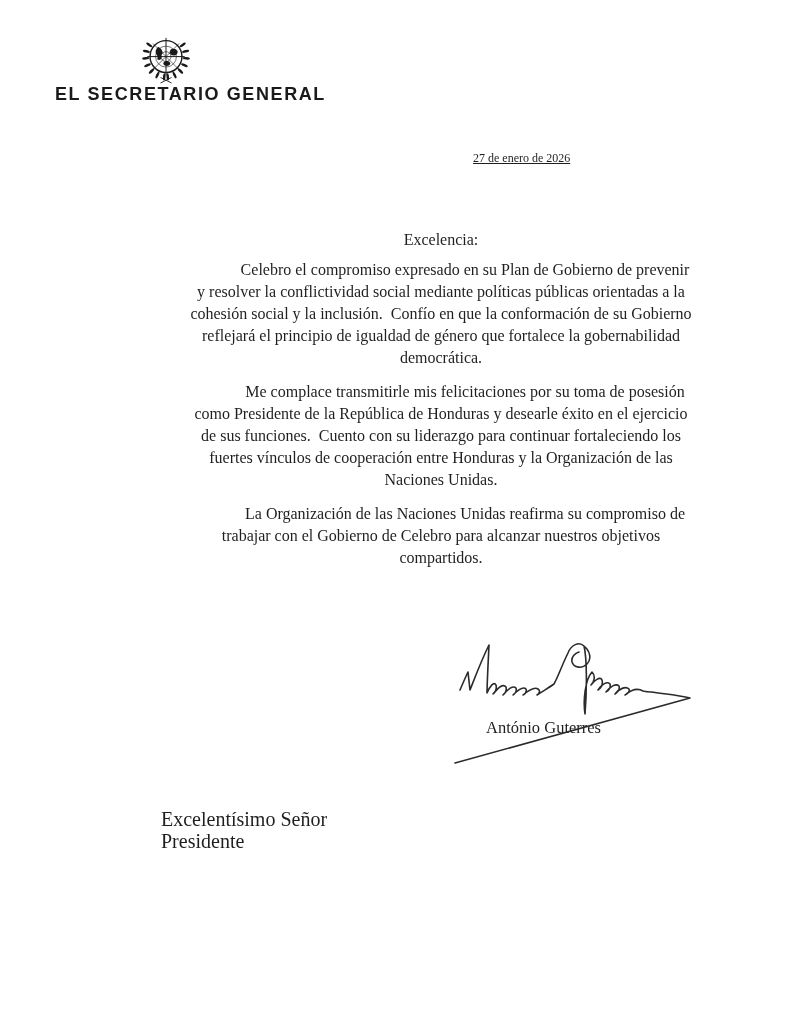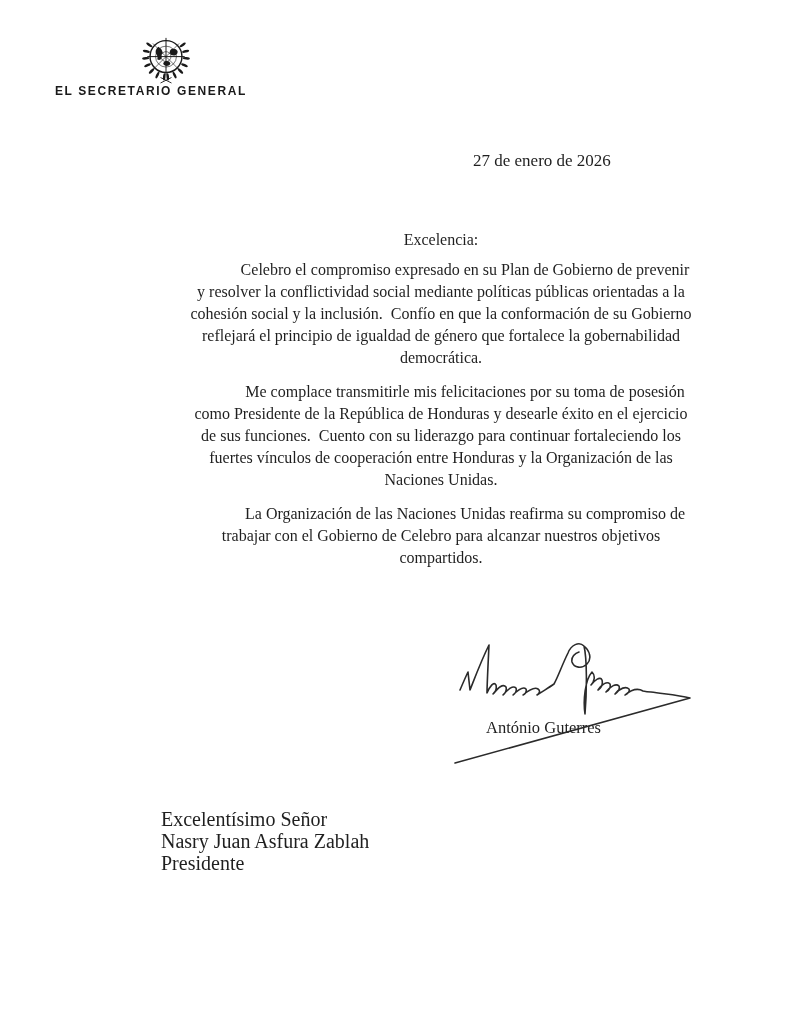--- a/index.html
+++ b/index.html
@@ -29,32 +29,33 @@
     width: 66px;
     height: 58px;
   }
   .letterhead-title {
     position: absolute;
     left: 0;
     top: 54px;
     width: 320px;
     font-family: "Liberation Sans", sans-serif;
     font-weight: 700;
-    font-size: 12px;
+    font-size: 18px;
     letter-spacing: 1.6px;
     color: #1a1a1a;
     white-space: nowrap;
   }
   
   .date-line {
     position: absolute;
     left: 473px;
     top: 151px;
-    font-size: 17px;
+    font-size: 12px;
     white-space: nowrap;
+    text-decoration: underline;
   }
   
   .letter-body {
     position: absolute;
     left: 161px;
     top: 229px;
     width: 560px;
     font-size: 16px;
     line-height: 22px;
     text-align: center;
@@ -207,17 +208,16 @@
         C181,62 188,60 193,63
         C197,64 199,64 201,64
         C214,66 228,67 240,70
         L5,135"></path>
     </svg>
     <div class="signature-name">António Guterres</div>
   </div>
 
   <div class="recipient-block">
     <div class="recipient-line">Excelentísimo Señor</div>
-    <div class="recipient-line">Nasry Juan Asfura Zablah</div>
     <div class="recipient-line">Presidente</div>
   </div>
 
 </div>
 
 </body></html>

